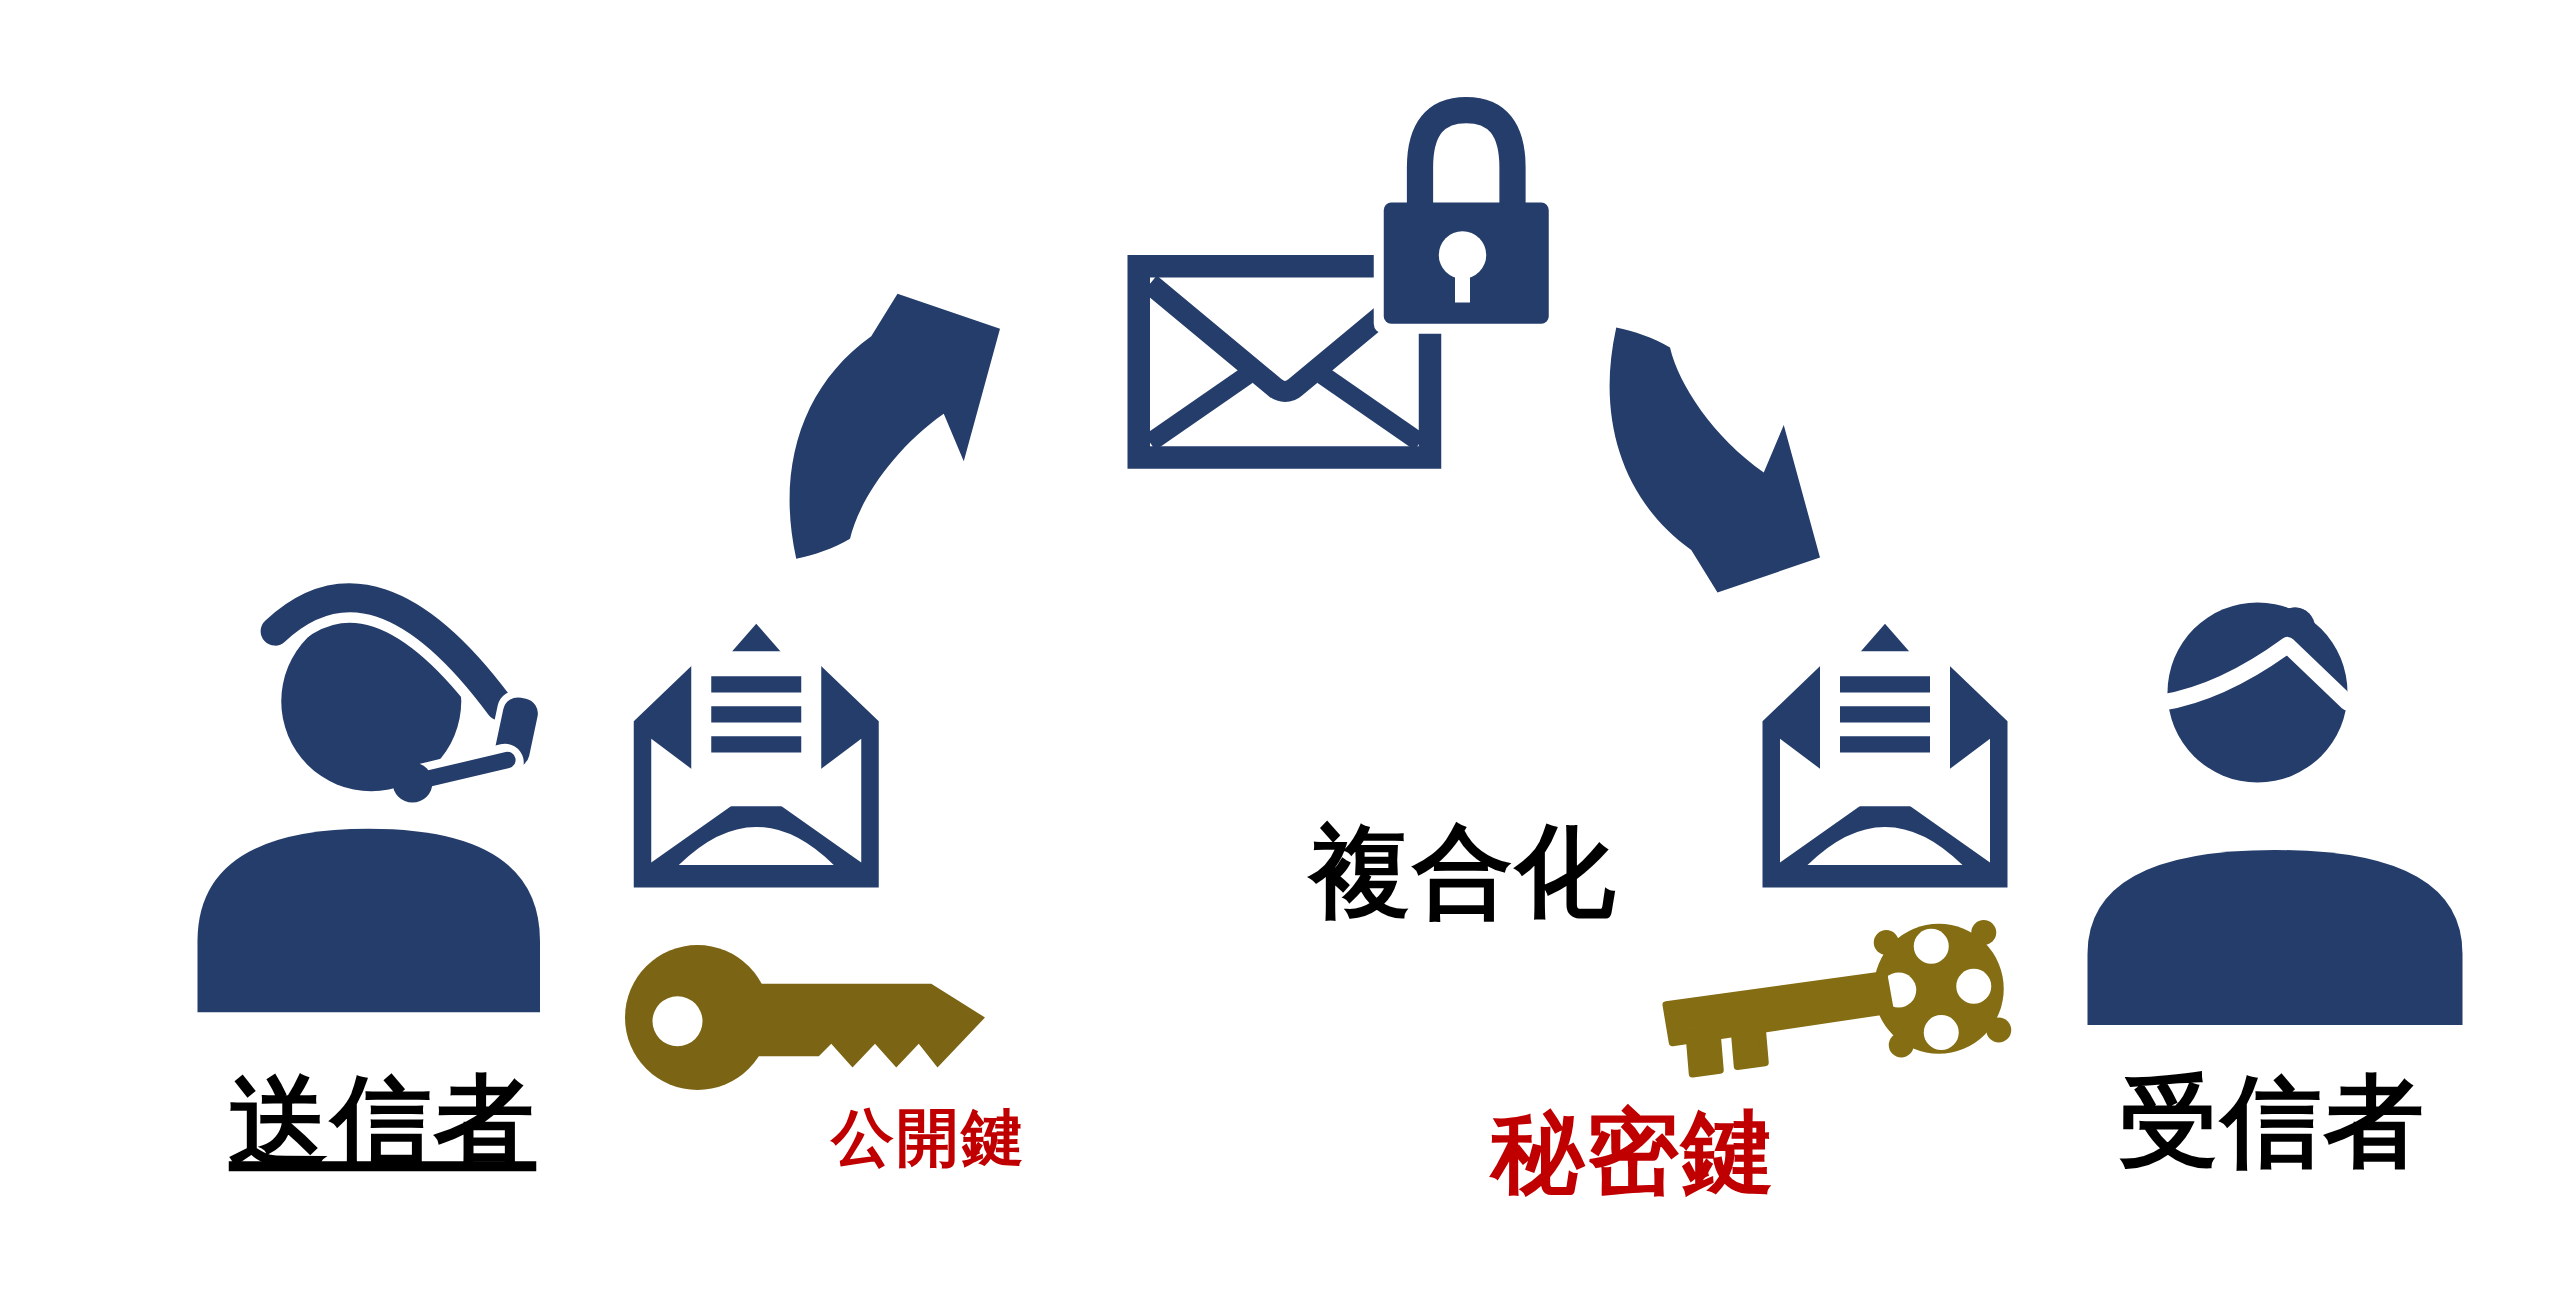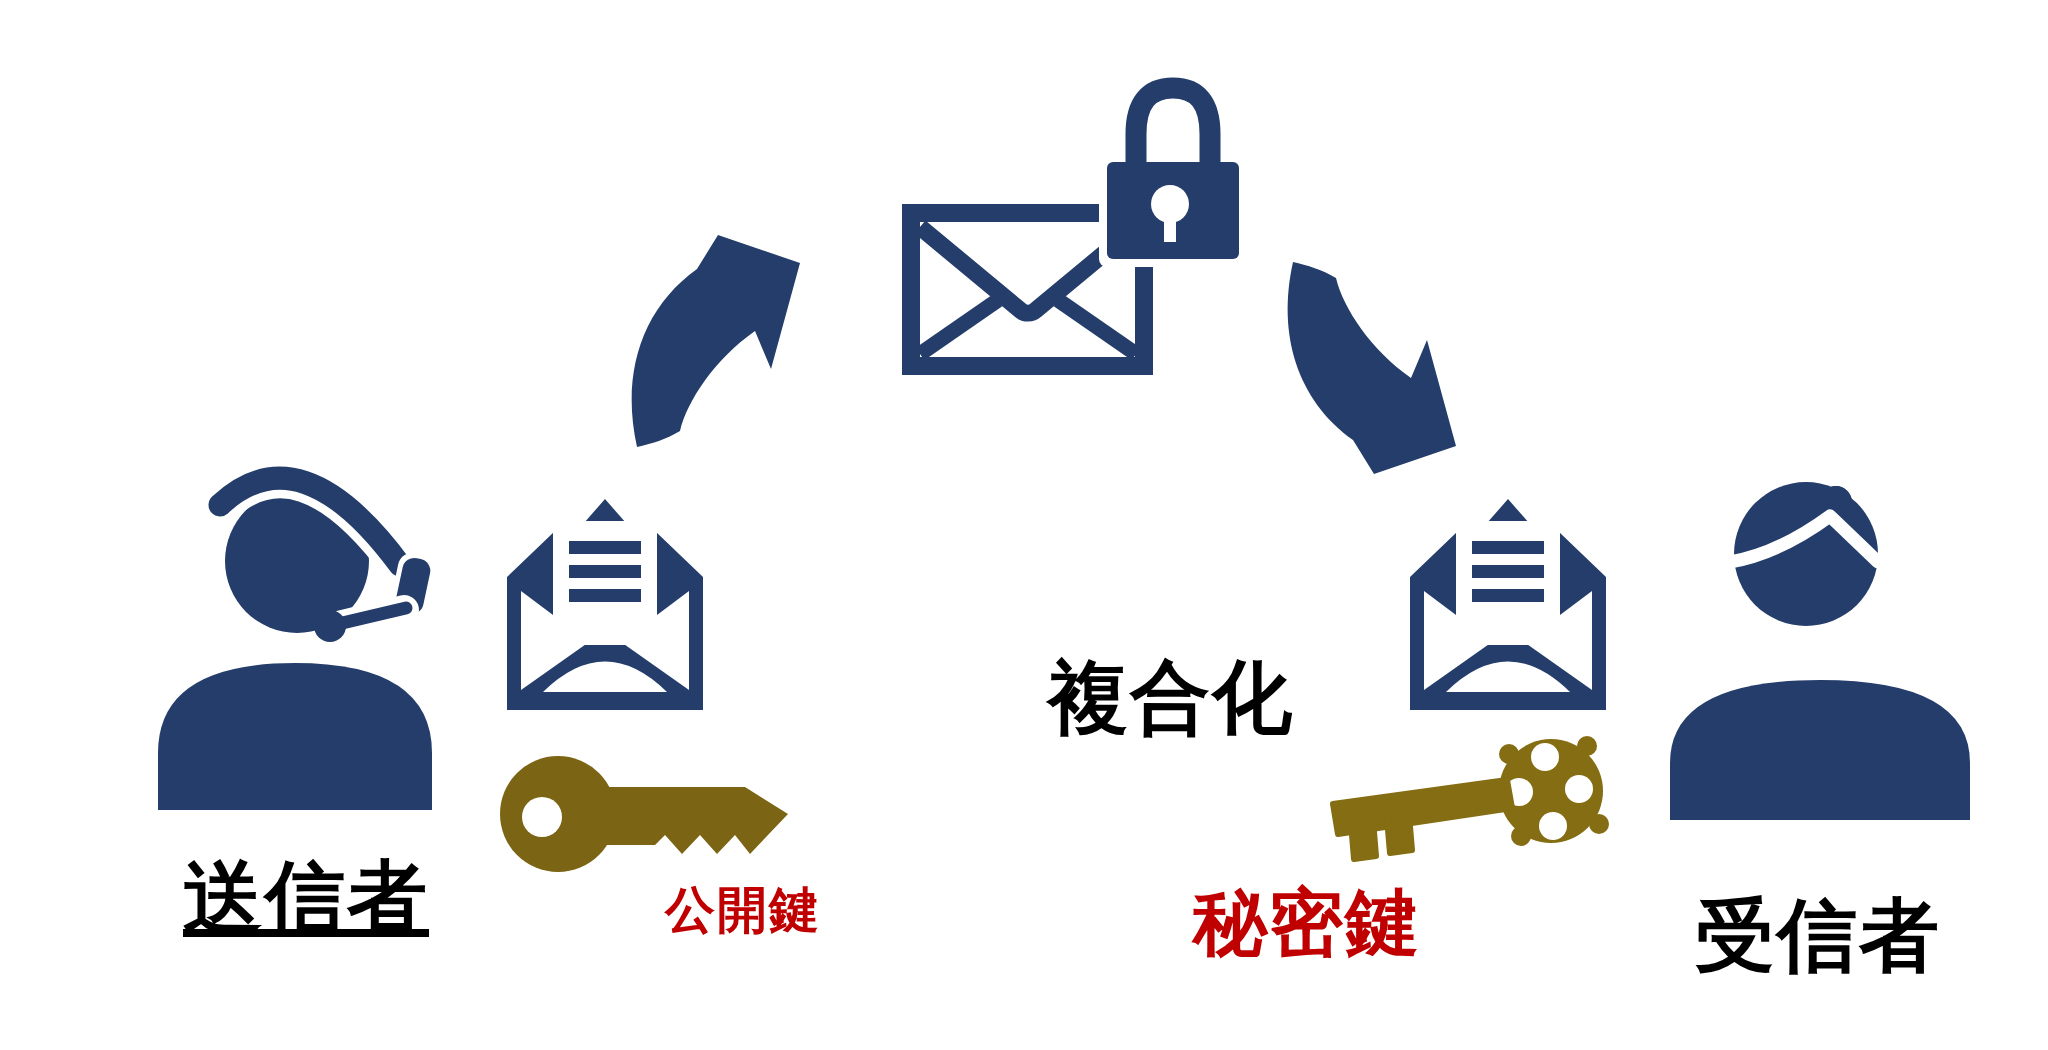--- a/index.html
+++ b/index.html
@@ -161,15 +161,15 @@
 
       <circle cx="176" cy="32" r="16" fill="#253D6B"></circle>
 
       <circle cx="146" cy="84" r="72" fill="#253D6B"></circle>
       <circle cx="176" cy="30" r="14" fill="#253D6B"></circle>
 
       <path d="M70 92 Q118 84 170 46 L218 92" fill="none" stroke="#ffffff" stroke-width="13" stroke-linecap="round" stroke-linejoin="round"></path>
     </svg>
   </div>
 
-  <div class="label" style="left:1695px;top:896px;font-size:80px;">受信者</div>
+  <div class="label" style="left:1695px;top:858px;font-size:80px;">受信者</div>
 
 </div>
 
 </body></html>

